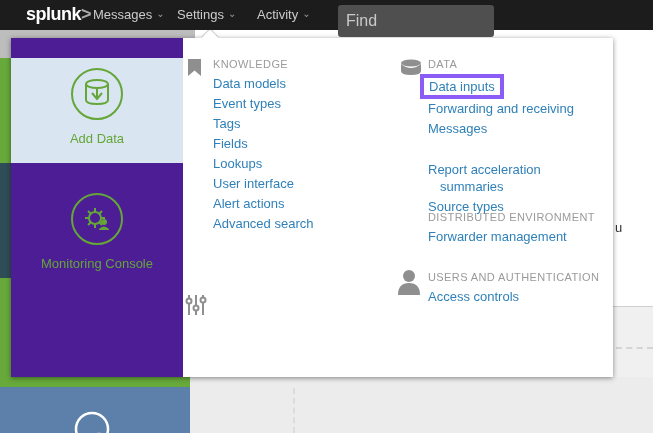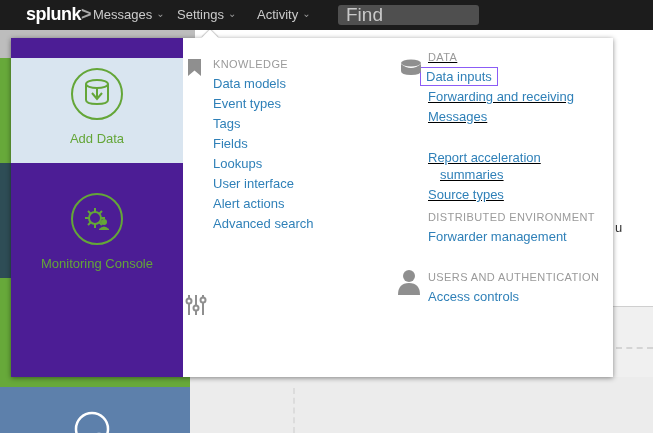--- a/index.html
+++ b/index.html
@@ -10,23 +10,23 @@
   }
 
   
   .topbar { position:absolute; left:0; top:0; width:653px; height:30px; background:#1c1c1c; z-index:30; }
   .logo { position:absolute; left:26px; top:4px; font-size:18px; font-weight:bold; color:#fff; letter-spacing:-0.5px; cursor:pointer; }
   .logo .caret { color:#a9a9a9; font-weight:bold; }
   .tb-item { position:absolute; top:7px; font-size:13px; color:#cbcbcb; cursor:pointer; white-space:nowrap; }
   .tb-item .chev { font-size:10px; color:#9a9a9a; margin-left:4px; position:relative; top:-2px; }
   .tb-messages { left:93px; } .tb-settings { left:177px; } .tb-activity { left:257px; }
   .find-input {
-    position:absolute; left:338px; top:5px; width:141px; height:20px;
+    position:absolute; left:338px; top:5px; width:156px; height:20px;
     background:#4f4f4f; border:none; border-radius:3px; color:#c9c9c9;
-    font-size:19px; padding:4px 8px; font-family:"Liberation Sans", sans-serif; outline:none;
+    font-size:16px; padding:16px 8px; font-family:"Liberation Sans", sans-serif; outline:none;
   }
   .find-input::placeholder { color:#c9c9c9; opacity:1; }
 
   
   .bg-gray-top { position:absolute; left:0; top:30px; width:195px; height:32px; background:#bdbdbd; }
   .bg-white-right { position:absolute; left:195px; top:30px; width:458px; height:276px; background:#ffffff; }
   .bg-green { position:absolute; left:0; top:58px; width:195px; height:330px; background:#67a93a; }
   .bg-teal { position:absolute; left:0; top:163px; width:11px; height:115px; background:#2e4d56; }
   .bg-blue-card { position:absolute; left:0; top:387px; width:190px; height:46px; background:#5d80ab; overflow:hidden; }
   .bg-bottom-gray { position:absolute; left:190px; top:377px; width:463px; height:56px; background:#ececec; }
@@ -50,28 +50,28 @@
   .tile-mc { top:125px; height:150px; background:transparent; }
   .tile svg { display:block; margin:0 auto; }
   .tile-adddata svg { margin-top:8px; }
   .tile-mc svg { margin-top:28px; }
   .tile-label { display:block; margin-top:9px; font-size:13px; color:#64a638; }
 
   
   .section { position:absolute; width:190px; }
   .sec-knowledge { left:202px; top:19px; }
   .sec-system { left:202px; top:255px; }
-  .sec-data { left:417px; top:12px;text-decoration:underline; }
+  .sec-data { left:417px; top:19px; }
   .sec-distributed { left:417px; top:172px; }
   .sec-users { left:417px; top:232px; }
   .sec-title { font-size:11px; color:#9a9a9a; letter-spacing:0.4px; line-height:15px; margin-bottom:2px; }
   .item { font-size:13px; color:#2f80b8; line-height:20px; cursor:pointer; white-space:nowrap; }
   .item-wrap { white-space:normal; width:150px; line-height:17px; padding:2px 0 2px 12px; text-indent:-12px;margin-top:20px; }
   .hl-box {
-    display:inline-block; border:1px solid #8b5cf6; padding:0 5px; margin-left:-8px;
+    display:inline-block; border:4px solid #8b5cf6; padding:0 5px; margin-left:-8px;
     line-height:17px;
   }
 
   
   .sec-icon { position:absolute; z-index:21; }
   .icon-bookmark { left:177px; top:21px; }
   .icon-sliders { left:174px; top:256px; }
   .icon-db { left:389px; top:21px; }
   .icon-user { left:387px; top:231px; }
 </style>

